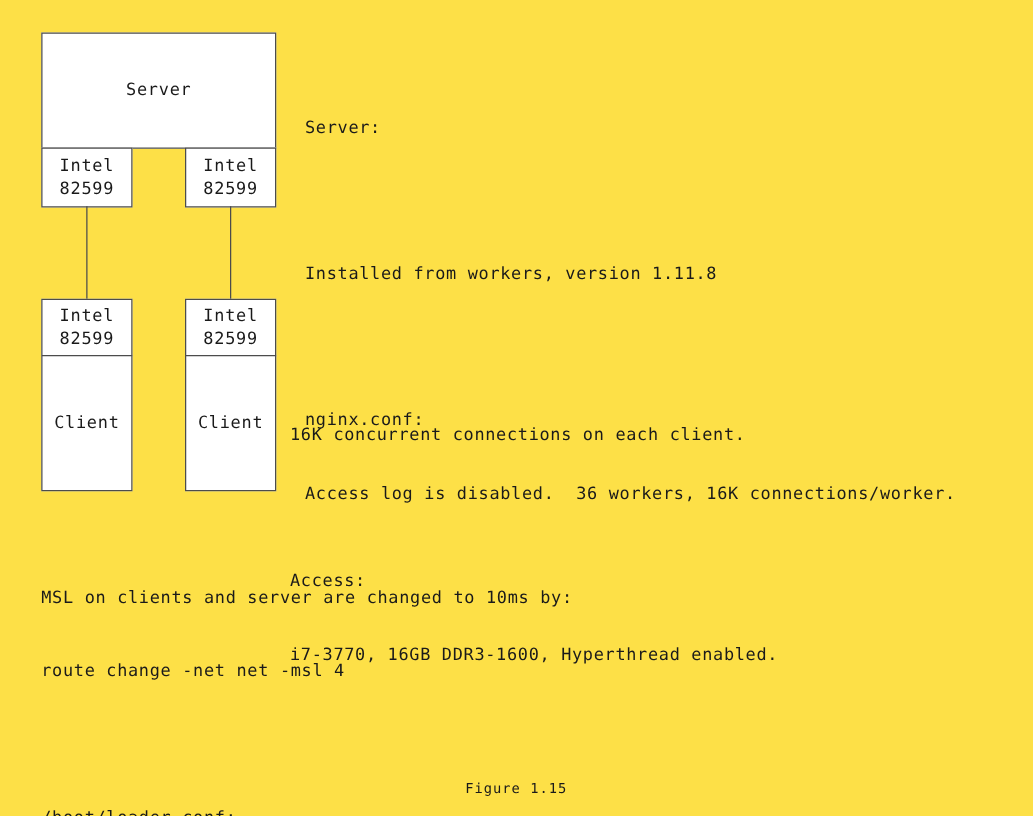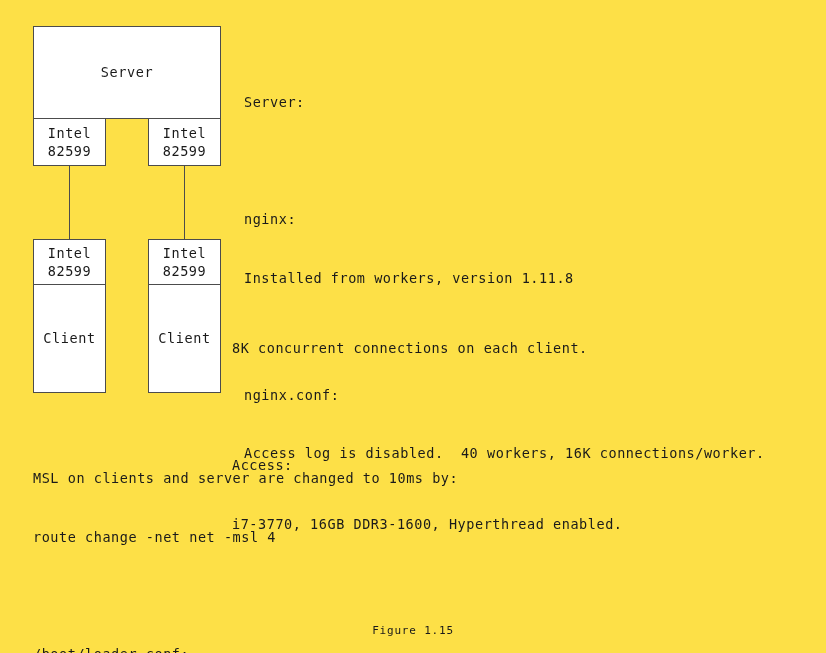--- a/index.html
+++ b/index.html
@@ -105,29 +105,28 @@
   <div class="box nic-cli-r">Intel
 82599</div>
 
   <div class="box box-client-l">Client</div>
 
   <div class="box box-client-r">Client</div>
 
   <div class="textblock tb-server-specs">
     <div class="para">Server:</div>
     <div class="spacer"></div>
-    <div class="para">nginx:</div>
     <div class="para">Installed from workers, version 1.11.8</div>
     <div class="spacer"></div>
     <div class="para">nginx.conf:</div>
-    <div class="para">Access log is disabled.  40 workers, 16K connections/worker.</div>
+    <div class="para">Access log is disabled.  36 workers, 16K connections/worker.</div>
   </div>
 
   <div class="textblock tb-client-specs">
-    <div class="para">8K concurrent connections on each client.</div>
+    <div class="para">16K concurrent connections on each client.</div>
     <div class="spacer"></div>
     <div class="para">Access:</div>
     <div class="para">i7-3770, 16GB DDR3-1600, Hyperthread enabled.</div>
   </div>
 
   <div class="textblock tb-tuning">
     <div class="para">MSL on clients and server are changed to 10ms by:</div>
     <div class="para">route change -net net -msl 4</div>
     <div class="spacer"></div>
     <div class="para">/boot/loader.conf:</div>

